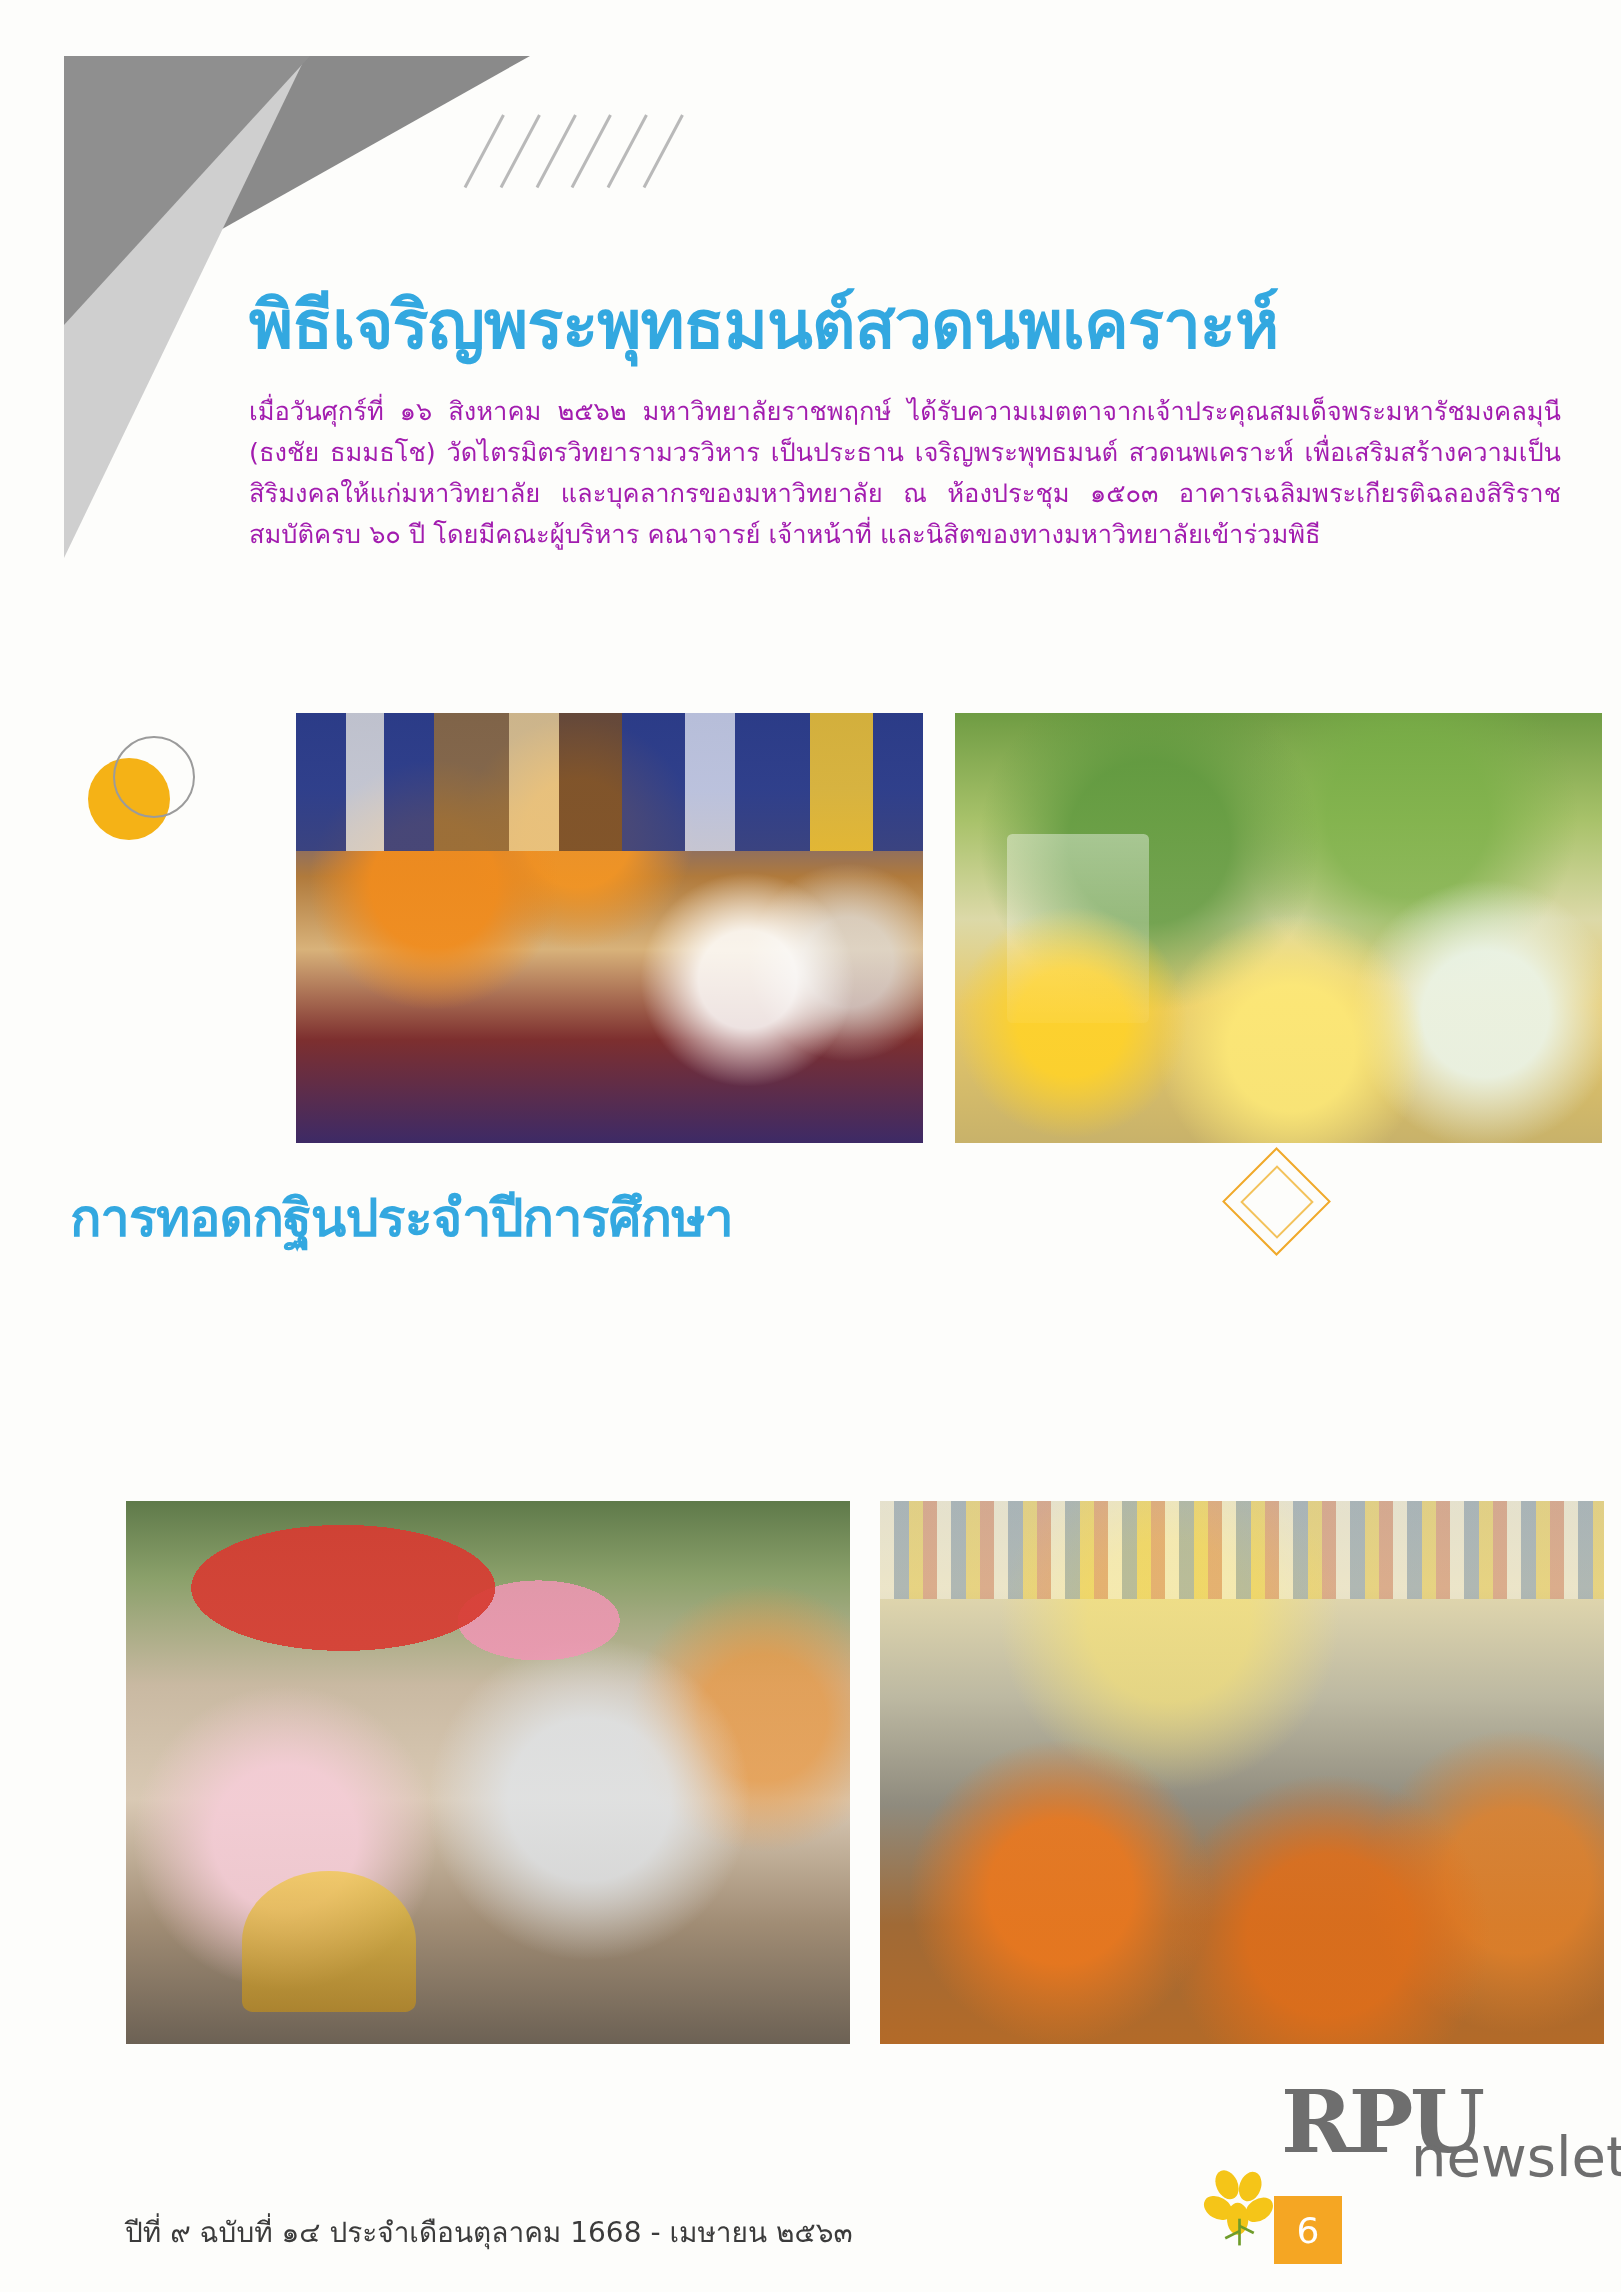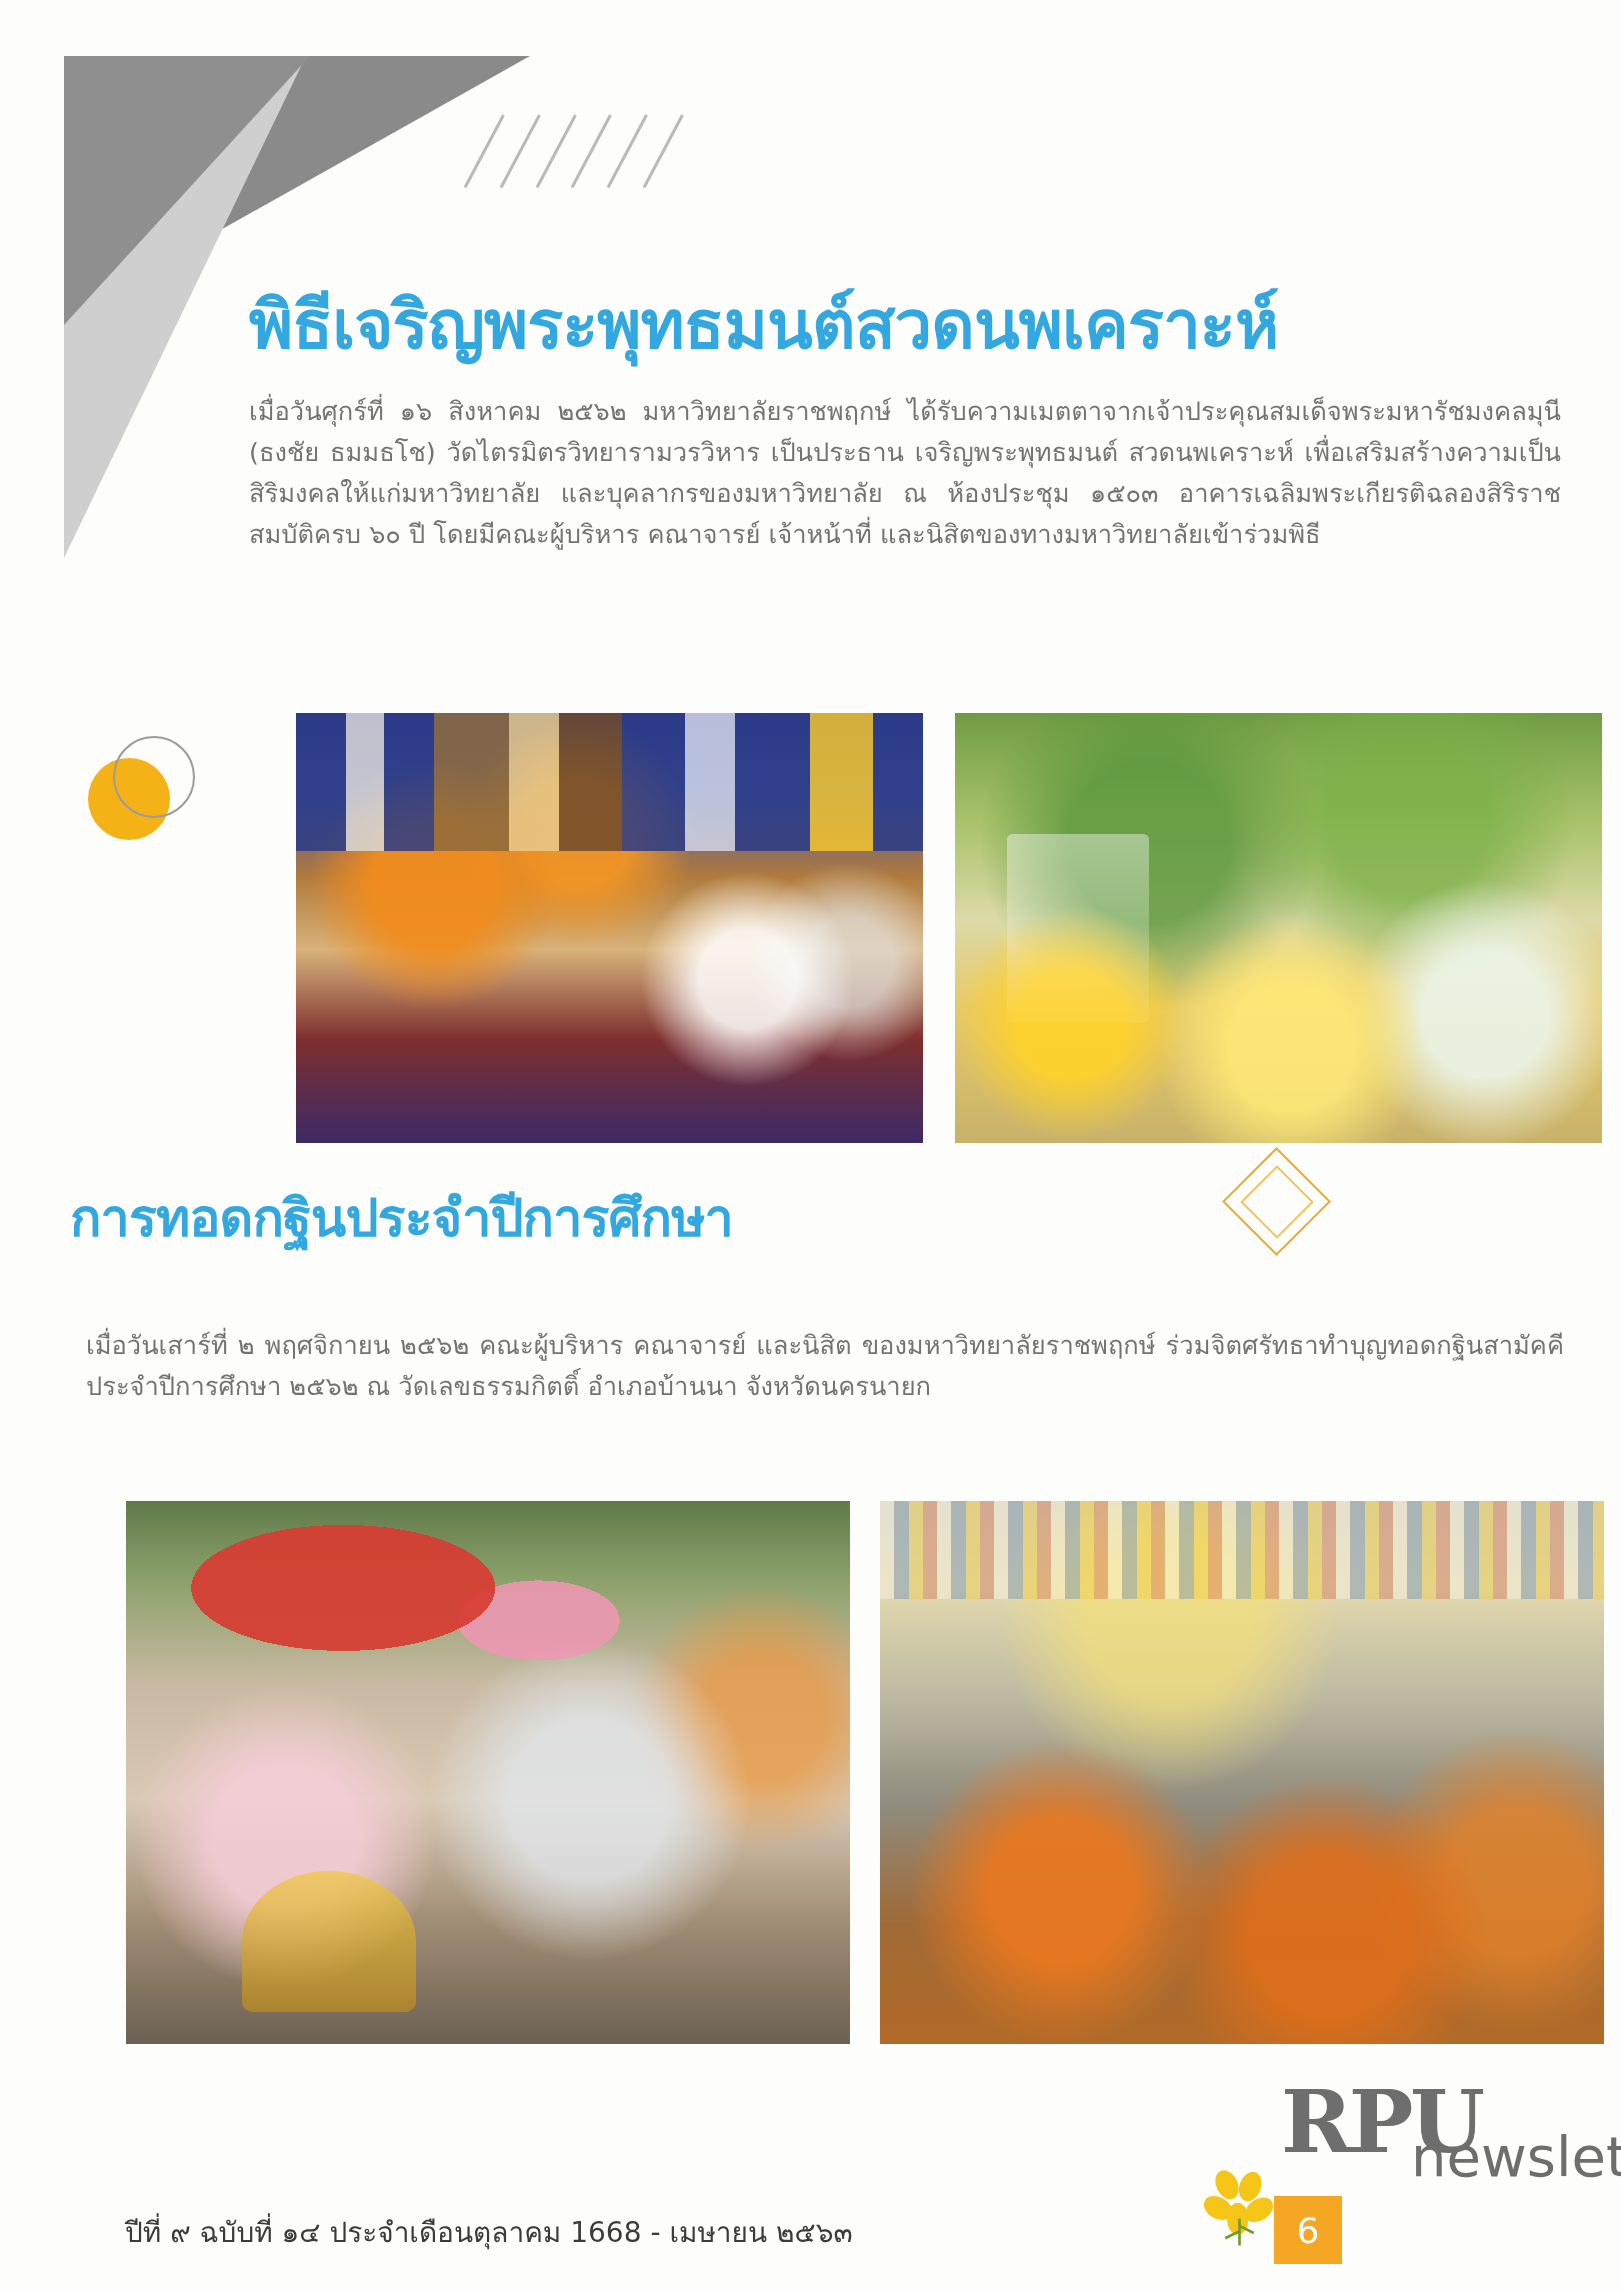--- a/index.html
+++ b/index.html
@@ -117,21 +117,21 @@
   }
   #headline-2 {
     left: 70px; top: 1155px;
     font-size: 52px;
     line-height: 1.1;
   }
 
   
   .body-text {
     position: absolute;
-    color: #737373;
+    color: #a21caf;
     font-size: 25.5px;
     line-height: 1.62;
     text-align: justify;
     text-justify: inter-word;
   }
   #para-1 {
     left: 249px; top: 365px;
     width: 1312px;
   }
   #para-2 {
@@ -318,21 +318,20 @@
 
   </figure>
 
   <h1 class="headline" id="headline-2">การทอดกฐินประจำปีการศึกษา</h1>
 
   <div class="diamond-deco">
     <i class="d1"></i>
     <i class="d2"></i>
   </div>
 
-  <p class="body-text" id="para-2">เมื่อวันเสาร์ที่ ๒ พฤศจิกายน ๒๕๖๒ คณะผู้บริหาร คณาจารย์ และนิสิต ของมหาวิทยาลัยราชพฤกษ์ ร่วมจิตศรัทธาทำบุญทอดกฐินสามัคคี ประจำปีการศึกษา ๒๕๖๒ ณ วัดเลขธรรมกิตติ์ อำเภอบ้านนา จังหวัดนครนายก</p>
 
   <figure class="photo" id="photo-3">
     <div class="grad"></div>
 
   </figure>
 
   <figure class="photo" id="photo-4">
     <div class="grad"></div>
 
   </figure>

